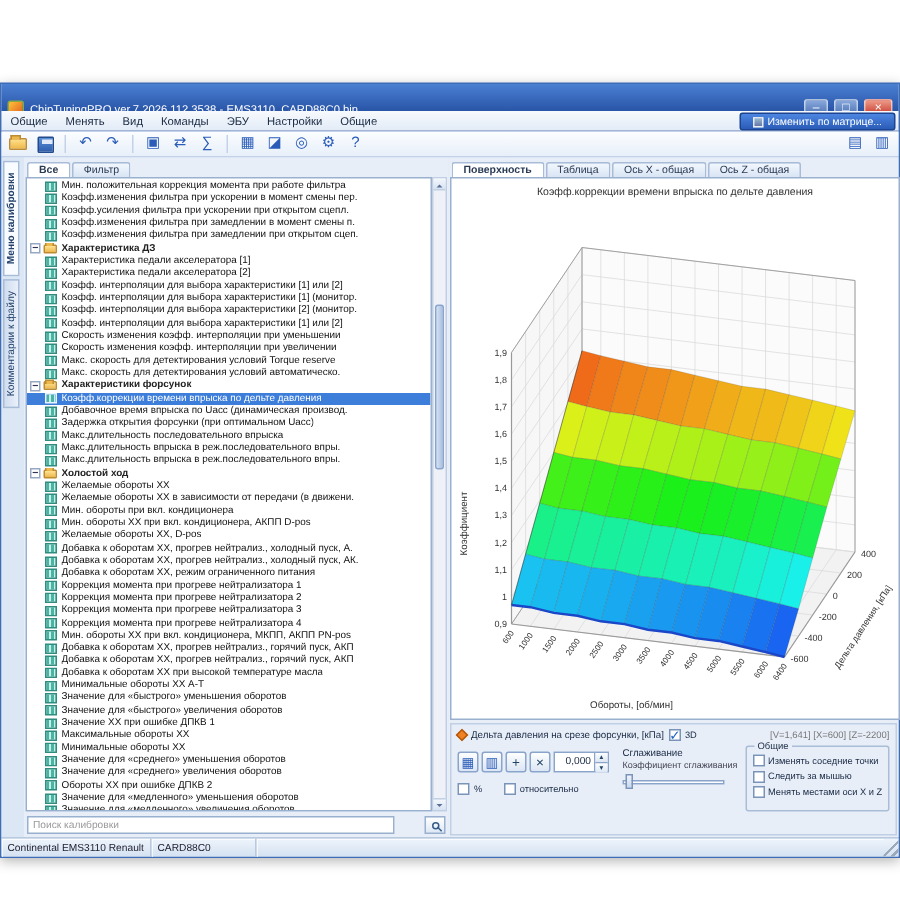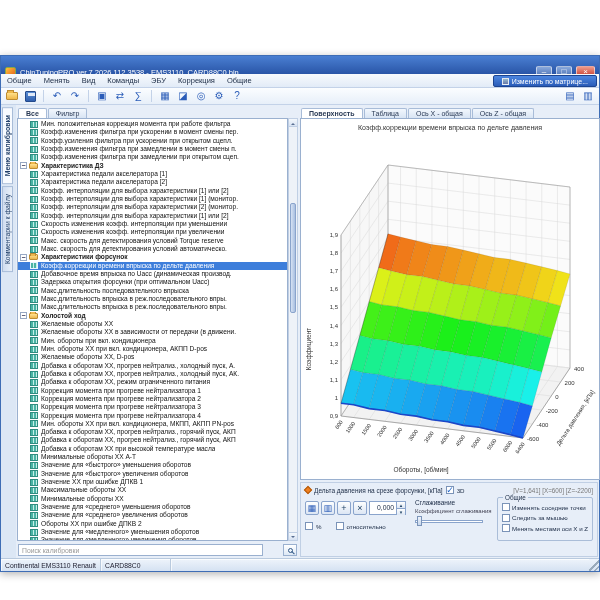--- a/index.html
+++ b/index.html
@@ -165,21 +165,21 @@
     <span class="winbtn">□</span>
     <span class="winbtn close">×</span>
   </div>
 
   <div class="menubar">
       <div class="menu-item">Общие</div>
       <div class="menu-item">Менять</div>
       <div class="menu-item">Вид</div>
       <div class="menu-item">Команды</div>
       <div class="menu-item">ЭБУ</div>
-      <div class="menu-item">Коррекция</div>
+      <div class="menu-item">Настройки</div>
       <div class="menu-item">Общие</div>
     </div>
   <div class="matrix-btn">
     <span class="mb-ic"></span>
     <span>Изменить по матрице...</span>
   </div>
 
   <div class="toolbar">
     <div class="tb-left">
         <div class="tbtn">

